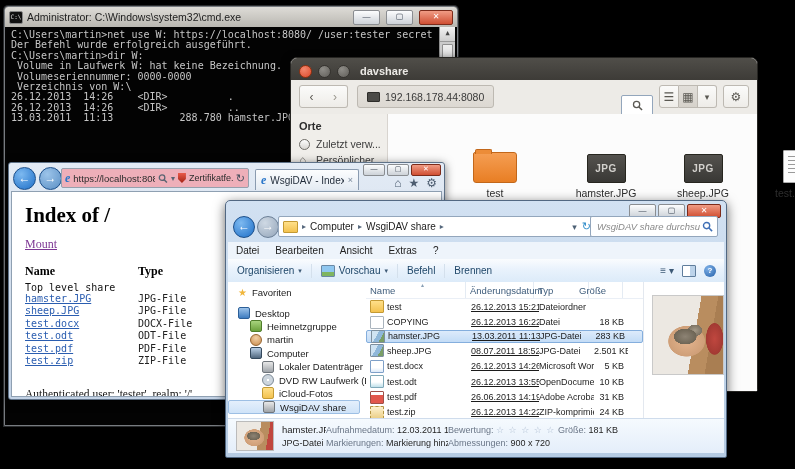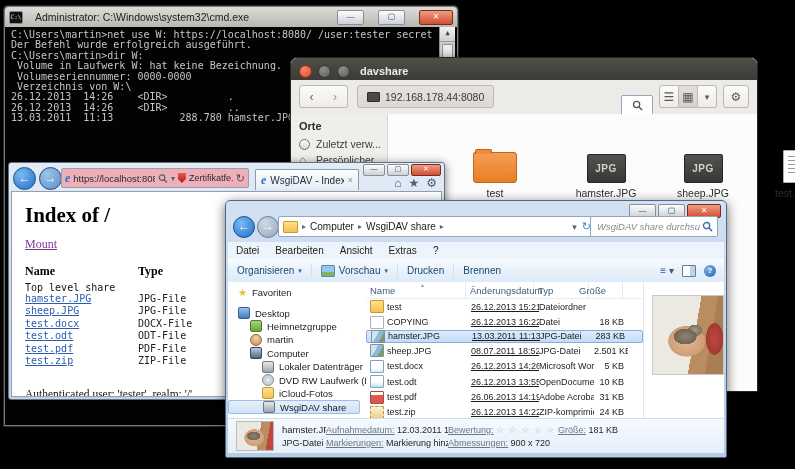--- a/index.html
+++ b/index.html
@@ -4,21 +4,21 @@
 <style>
   html,body{margin:0;padding:0;background:#000;}
   body{width:795px;height:469px;position:relative;overflow:hidden;
        font-family:"Liberation Sans",sans-serif;-webkit-font-smoothing:antialiased;}
   .win{position:absolute;box-sizing:border-box;}
 
   
   .cmd{left:4px;top:6px;width:454px;height:420px;z-index:1;background:#050505;
        border:1px solid #777b80;border-radius:4px 4px 0 0;box-shadow:0 0 0 1px #2a2c2e;}
   .cmd-title{height:20px;background:linear-gradient(#dedcd7,#b9b7b1);border-radius:3px 3px 0 0;
-       display:flex;align-items:center;padding:0 4px;font-size:10.5px;color:#1d1d1d;gap:12px;}
+       display:flex;align-items:center;padding:0 4px;font-size:10.5px;color:#1d1d1d;gap:4px;}
   .cmd-ico{width:12px;height:11px;background:#111;border:1px solid #888;border-radius:2px;
        color:#ddd;font-size:6px;line-height:9px;text-align:center;font-family:"DejaVu Sans Mono",monospace;}
   .cmd-title .t{flex:1;white-space:nowrap;overflow:hidden;}
   .wb{width:25px;height:13px;border:1px solid #8a8d91;border-radius:2px;margin-left:2px;
       background:linear-gradient(#fcfdfe,#cdd2d8);font-size:8px;line-height:11px;text-align:center;color:#384250;}
   .wb.close{background:linear-gradient(#f09c85,#d04f33);border-color:#7c2b1a;color:#fff;width:32px;}
   .cmd-body{position:absolute;left:2px;right:2px;top:20px;bottom:0;background:#030303;
       font-family:"DejaVu Sans Mono",monospace;font-size:10px;line-height:10.4px;color:#c6c6c6;
       padding:3px 18px 0 4px;overflow:hidden;}
   .cmd-line{white-space:pre;}
@@ -213,21 +213,21 @@
         linear-gradient(100deg,#ece8e2 58%,#b98d5f 58% 78%,#a97e52 78%);}
   .exp-det{position:absolute;left:2px;right:2px;bottom:4px;height:34px;
       background:linear-gradient(#f5fafe,#e4eefa);border-top:1px solid #cfdcec;
       display:flex;align-items:center;font-size:9px;color:#1f1f1f;}
   .dthumb{width:36px;height:28px;margin:0 8px;border:1px solid #bbb;flex:none;
       background:
         radial-gradient(ellipse 9px 6px at 46% 50%,#8d8374,#6e6555 70%,rgba(0,0,0,0) 74%),
         radial-gradient(ellipse 13px 11px at 48% 56%,#e3b48e,#cf9f78 75%,rgba(0,0,0,0) 78%),
         linear-gradient(100deg,#ece8e2 60%,#b98d5f 60% 82%,#c0473f 82%);}
   .dcol{display:flex;flex-direction:column;gap:3px;justify-content:center;}
-  .dlbl{color:#6b7788;text-decoration:underline;} .dval{color:#1f1f1f;}
+  .dlbl{color:#6b7788;} .dval{color:#1f1f1f;}
   .dname{font-size:9.5px;color:#1f1f1f;}
   .dcol.c1d{width:44px;} .dcol.c2d{width:122px;} .dcol.c3d{width:110px;}
   .stars{color:#aebdd1;font-size:9px;letter-spacing:1px;}
   .drow{white-space:nowrap;overflow:hidden;}
 </style>
 </head>
 <body>
 
 <div class="win cmd">
   <div class="cmd-title">
@@ -460,21 +460,21 @@
       <span>Organisieren</span>
       <span class="caret">▾</span>
     </span>
     <span class="tsep"></span>
     <span class="tbtn">
       <span class="picico"></span>
       <span>Vorschau</span>
       <span class="caret">▾</span>
     </span>
     <span class="tsep"></span>
-    <span class="tbtn">Drucken</span>
+    <span class="tbtn">Befehl</span>
     <span class="tsep"></span>
     <span class="tbtn">Brennen</span>
     <span class="tool-right">
       <span class="viewico"><span>≡</span> <span class="caret">▾</span></span>
       <span class="ppico"></span>
       <span class="helpico">?</span>
     </span>
   </div>
   <div class="exp-main">
     <div class="exp-side">

